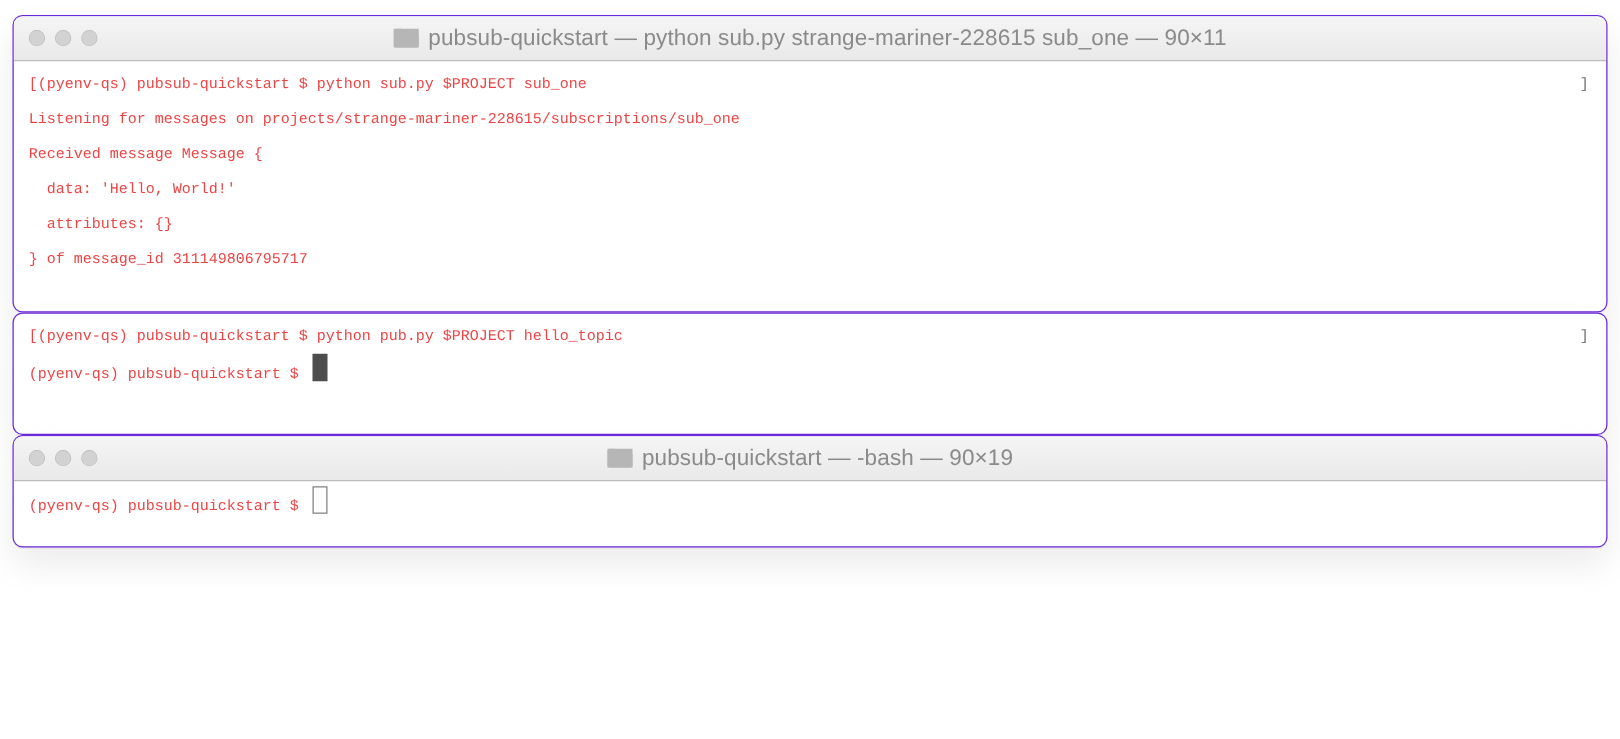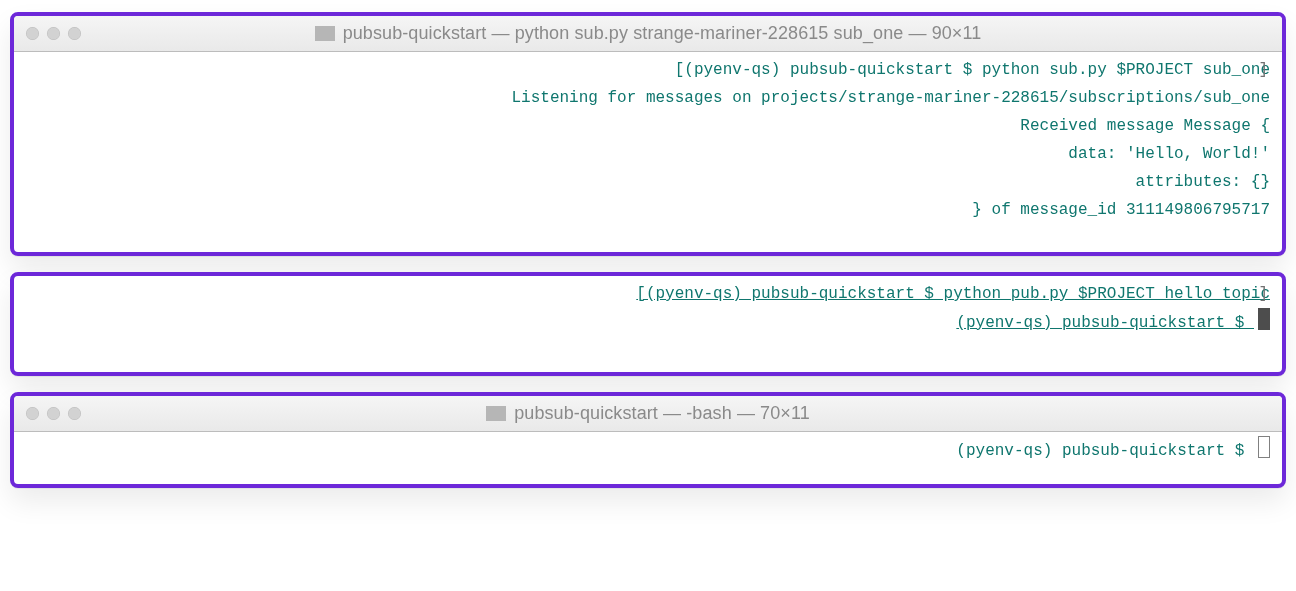--- a/index.html
+++ b/index.html
@@ -10,27 +10,25 @@
     font-family: -apple-system, BlinkMacSystemFont, "Helvetica Neue", Arial, sans-serif;
     -webkit-font-smoothing: antialiased;
   }
   .stage {
     width: 1296px;
     height: 591px;
     position: relative;
     padding: 12px 10px;
   }
   .win {
-    border: 4px solid #6d28d9;
+    border: 1px solid #6d28d9;
     border-radius: 8px;
     box-shadow: 0 1px 0 rgba(0,0,0,0.05), 0 14px 28px rgba(0,0,0,0.08);
-    margin-bottom: 16px;
     overflow: hidden;
     background: #fff;
-    text-align: right;
   }
   .titlebar {
     height: 36px;
     display: flex;
     align-items: center;
     position: relative;
     background: linear-gradient(#ececec, #dcdcdc);
     border-bottom: 1px solid #bcbcbc;
     user-select: none;
   }
@@ -89,23 +87,23 @@
     position:absolute;
     left:0; top:3px;
     width:20px; height:12px;
     border-radius:2px;
     background:inherit;
   }
   .folder-icon.active { background:#36b0ff; }
   .folder-icon.inactive { background:#b6b6b6; }
   .term {
     font-family: "SF Mono", ui-monospace, Menlo, Consolas, "Liberation Mono", monospace;
-    font-size: 16px;
+    font-size: 12px;
     line-height: 28px;
-    color:#0f766e;
+    color:#ef4444;
     padding: 4px 12px 10px 12px;
     white-space: pre;
     letter-spacing: 0px;
     position: relative;
     min-height: 44px;
   }
   .line { display:block; position:relative; }
   .line.with-bracket::after {
     content:"]";
     position:absolute;
@@ -142,29 +140,29 @@
           <span class="dot g"></span>
         </div>
         <div class="title-center">
           <span class="folder-icon inactive"></span>
           <span>pubsub-quickstart — python sub.py strange-mariner-228615 sub_one — 90×11</span>
         </div>
       </div>
       <div class="term" style="min-height: 200px;"><span class="line with-bracket"><span>[(pyenv-qs) pubsub-quickstart $ python sub.py $PROJECT sub_one</span></span><span class="line"><span>Listening for messages on projects/strange-mariner-228615/subscriptions/sub_one</span></span><span class="line"><span>Received message Message {</span></span><span class="line"><span>  data: 'Hello, World!'</span></span><span class="line"><span>  attributes: {}</span></span><span class="line"><span>} of message_id 311149806795717</span></span></div>
     </div>
     <div class="win">
-      <div class="term" style="min-height: 96px; text-decoration: underline;"><span class="line with-bracket"><span>[(pyenv-qs) pubsub-quickstart $ python pub.py $PROJECT hello_topic</span></span><span class="line"><span>(pyenv-qs) pubsub-quickstart $ </span><span class="cursor-block"></span></span></div>
+      <div class="term" style="min-height: 96px;"><span class="line with-bracket"><span>[(pyenv-qs) pubsub-quickstart $ python pub.py $PROJECT hello_topic</span></span><span class="line"><span>(pyenv-qs) pubsub-quickstart $ </span><span class="cursor-block"></span></span></div>
     </div>
     <div class="win">
       <div class="titlebar inactive">
         <div class="traffic">
           <span class="dot r"></span>
           <span class="dot y"></span>
           <span class="dot g"></span>
         </div>
         <div class="title-center">
           <span class="folder-icon inactive"></span>
-          <span>pubsub-quickstart — -bash — 70×11</span>
+          <span>pubsub-quickstart — -bash — 90×19</span>
         </div>
       </div>
       <div class="term" style="min-height: 52px;"><span class="line"><span>(pyenv-qs) pubsub-quickstart $ </span><span class="cursor-outline"></span></span></div>
     </div>
   </div>
 
 </body></html>

